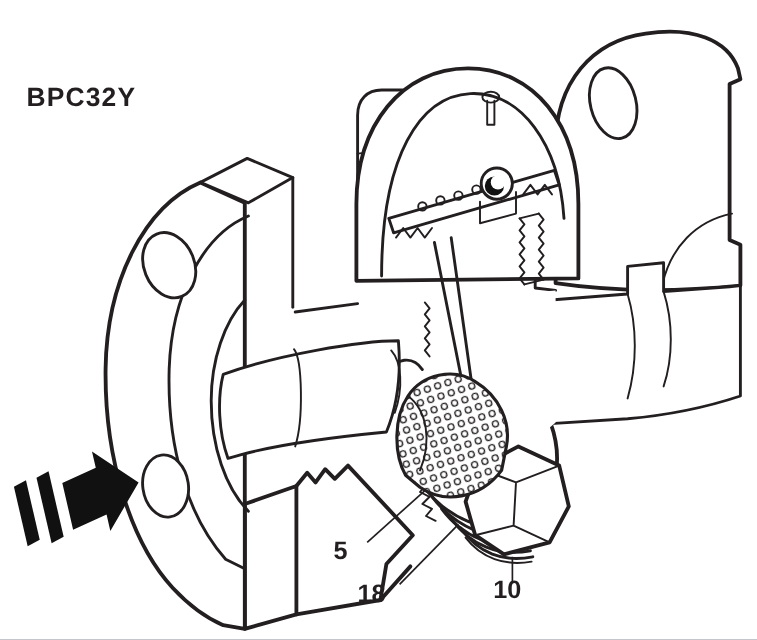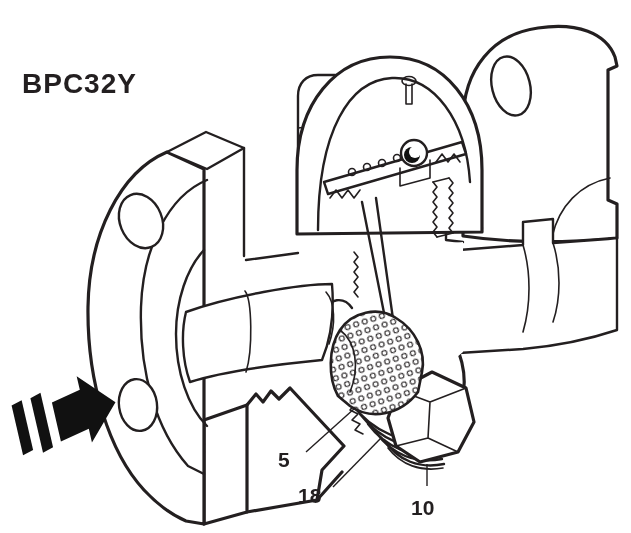--- a/index.html
+++ b/index.html
@@ -6,30 +6,30 @@
   .stage{
     position:relative;
     width:631px;height:533px;
     background:#ffffff;
     overflow:hidden;
     font-family:"Liberation Sans", sans-serif;
     margin:0 auto;
   }
   .model-label{
     position:absolute;left:22px;top:68px;
-    font-size:28px;font-weight:bold;color:#231f20;
+    font-size:22px;font-weight:bold;color:#231f20;
     letter-spacing:1px;
   }
   .part-label{
     position:absolute;
     font-size:21px;font-weight:bold;color:#231f20;
   }
   #lbl5{left:278px;top:448px;}
   #lbl11{left:298px;top:484px;}
-  #lbl10{left:411px;top:496px;}
+  #lbl10{left:411px;top:480px;}
   svg{position:absolute;left:0;top:0;}
   .ln{fill:#ffffff;stroke:#231f20;stroke-width:2.4;stroke-linejoin:round;stroke-linecap:round;}
   .ln-heavy{fill:#ffffff;stroke:#231f20;stroke-width:3.2;stroke-linejoin:round;stroke-linecap:round;}
   .ln-thin{fill:none;stroke:#231f20;stroke-width:1.6;stroke-linejoin:round;stroke-linecap:round;}
   .ln-open{fill:none;stroke:#231f20;stroke-width:2.4;stroke-linejoin:round;stroke-linecap:round;}
   .ln-open-heavy{fill:none;stroke:#231f20;stroke-width:3.2;stroke-linejoin:round;stroke-linecap:round;}
   .solid{fill:#111111;stroke:none;}
   .leader{stroke:#231f20;stroke-width:1.4;fill:none;}
 </style>
 </head>

